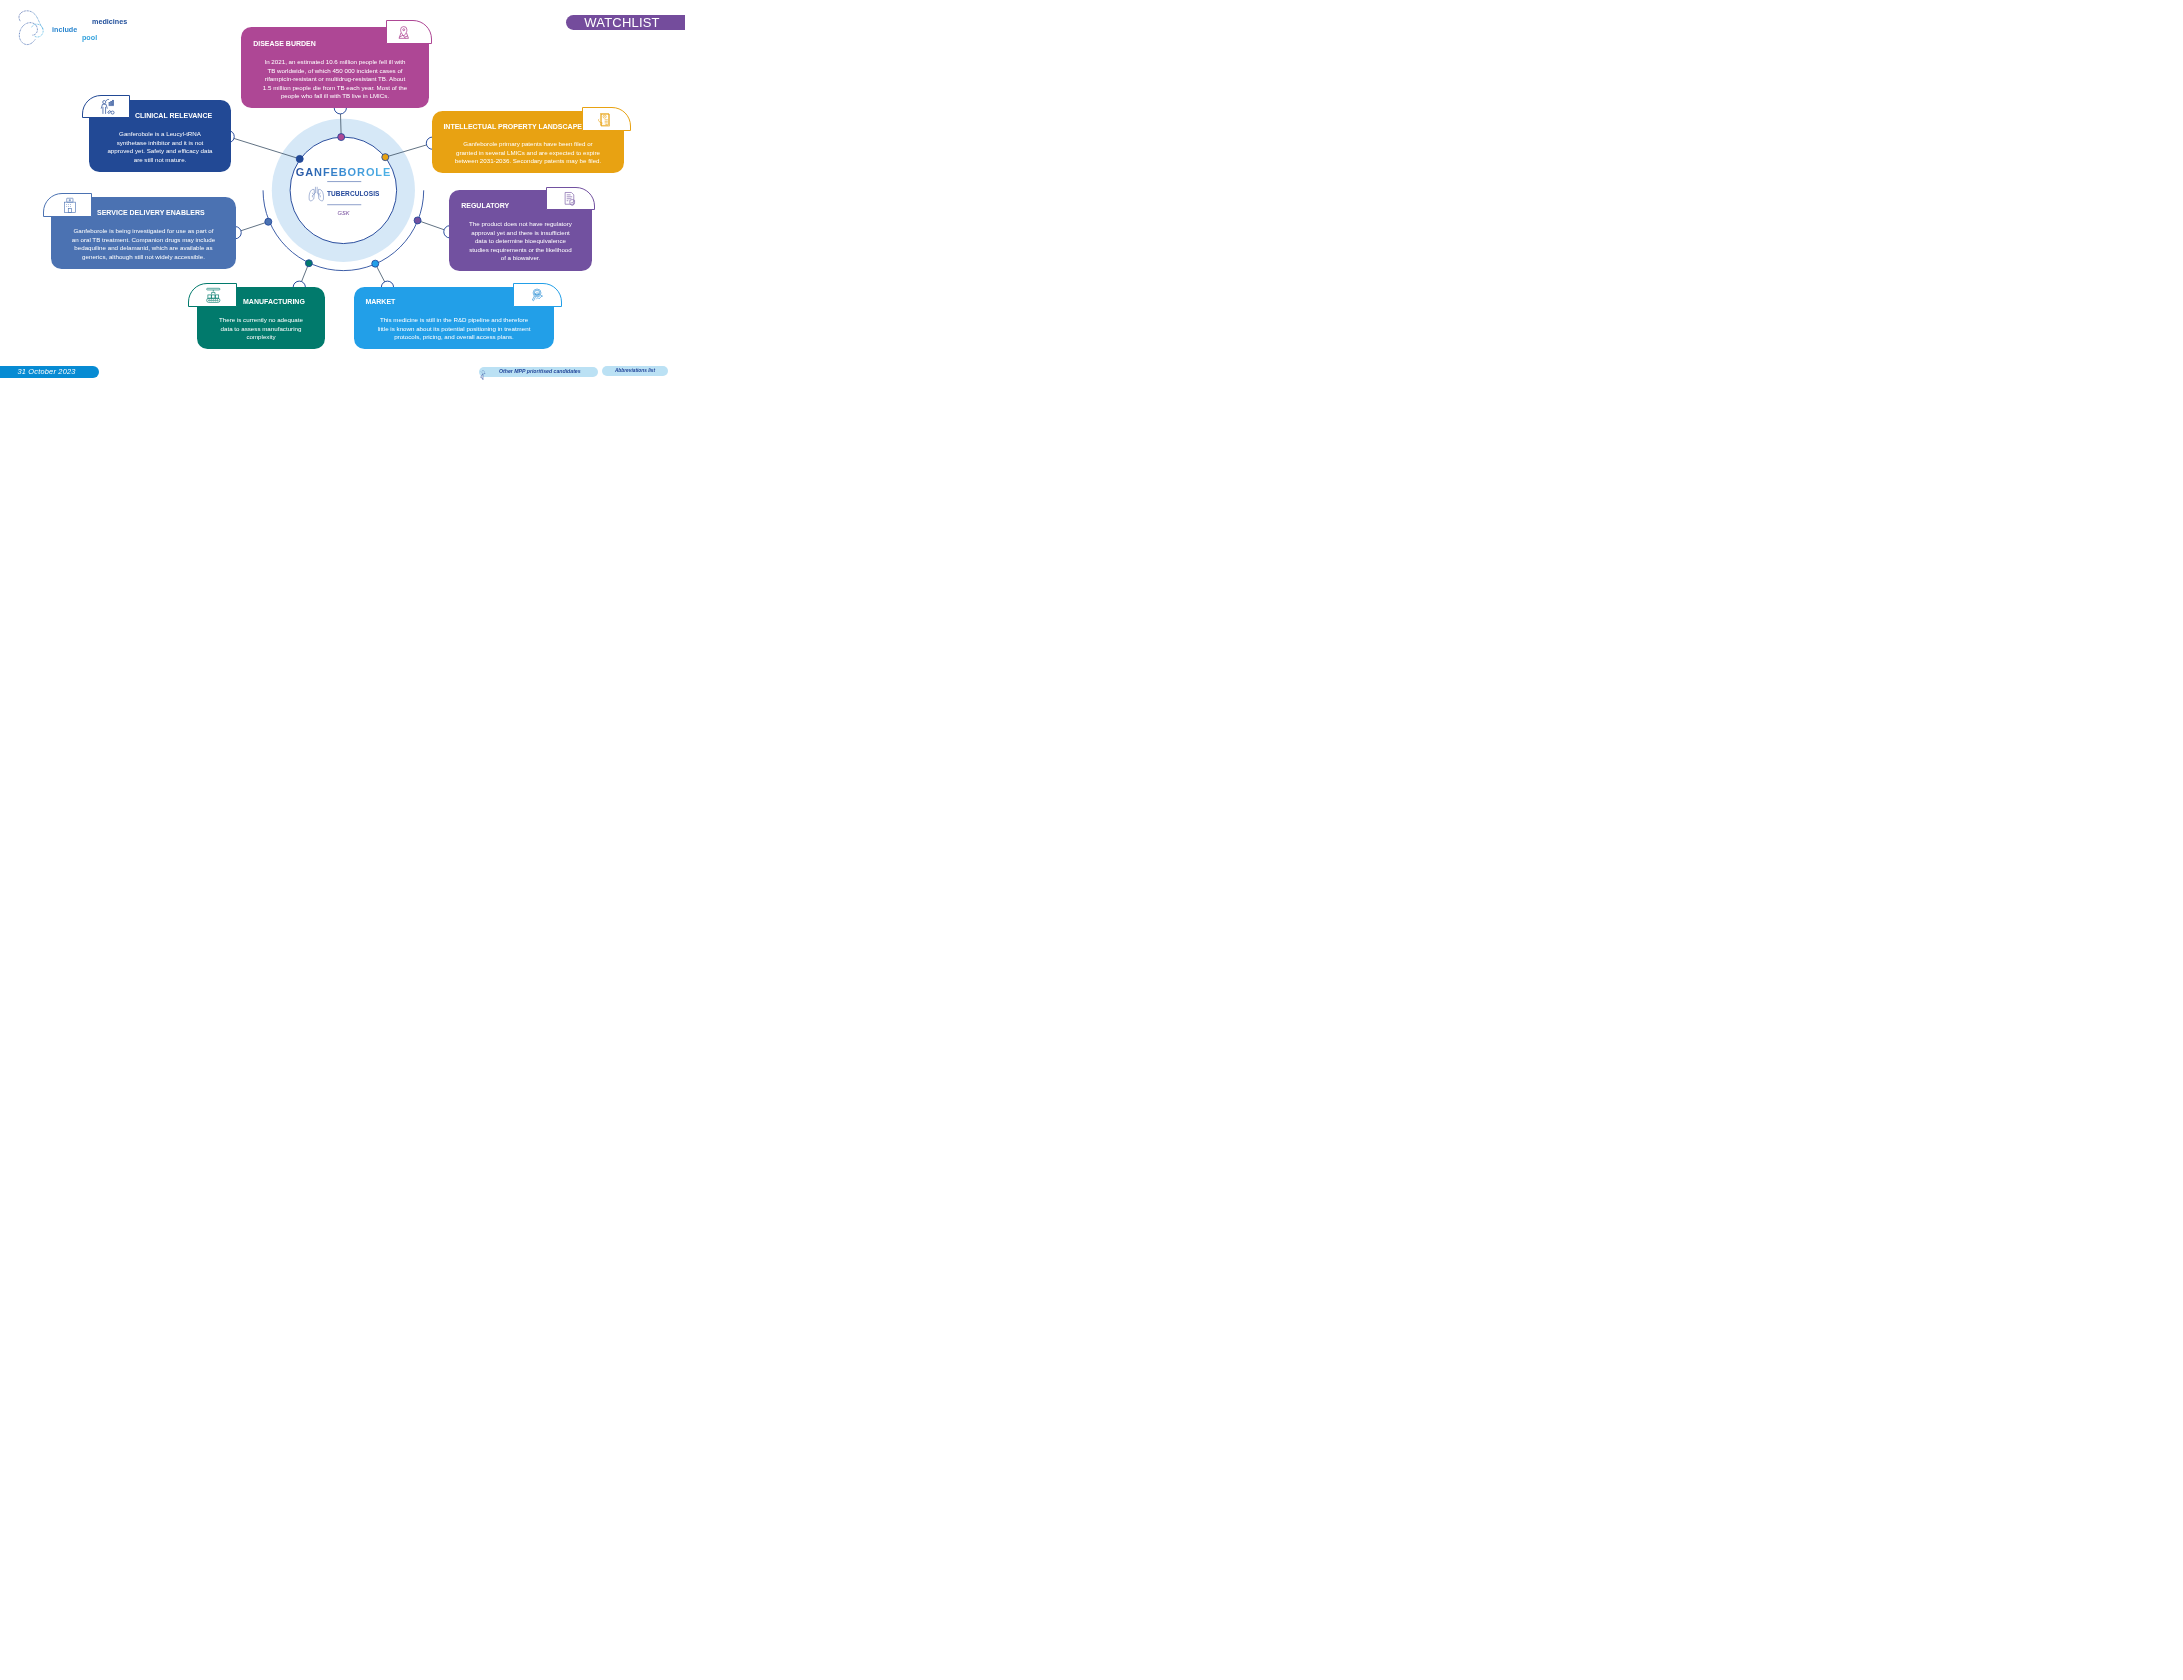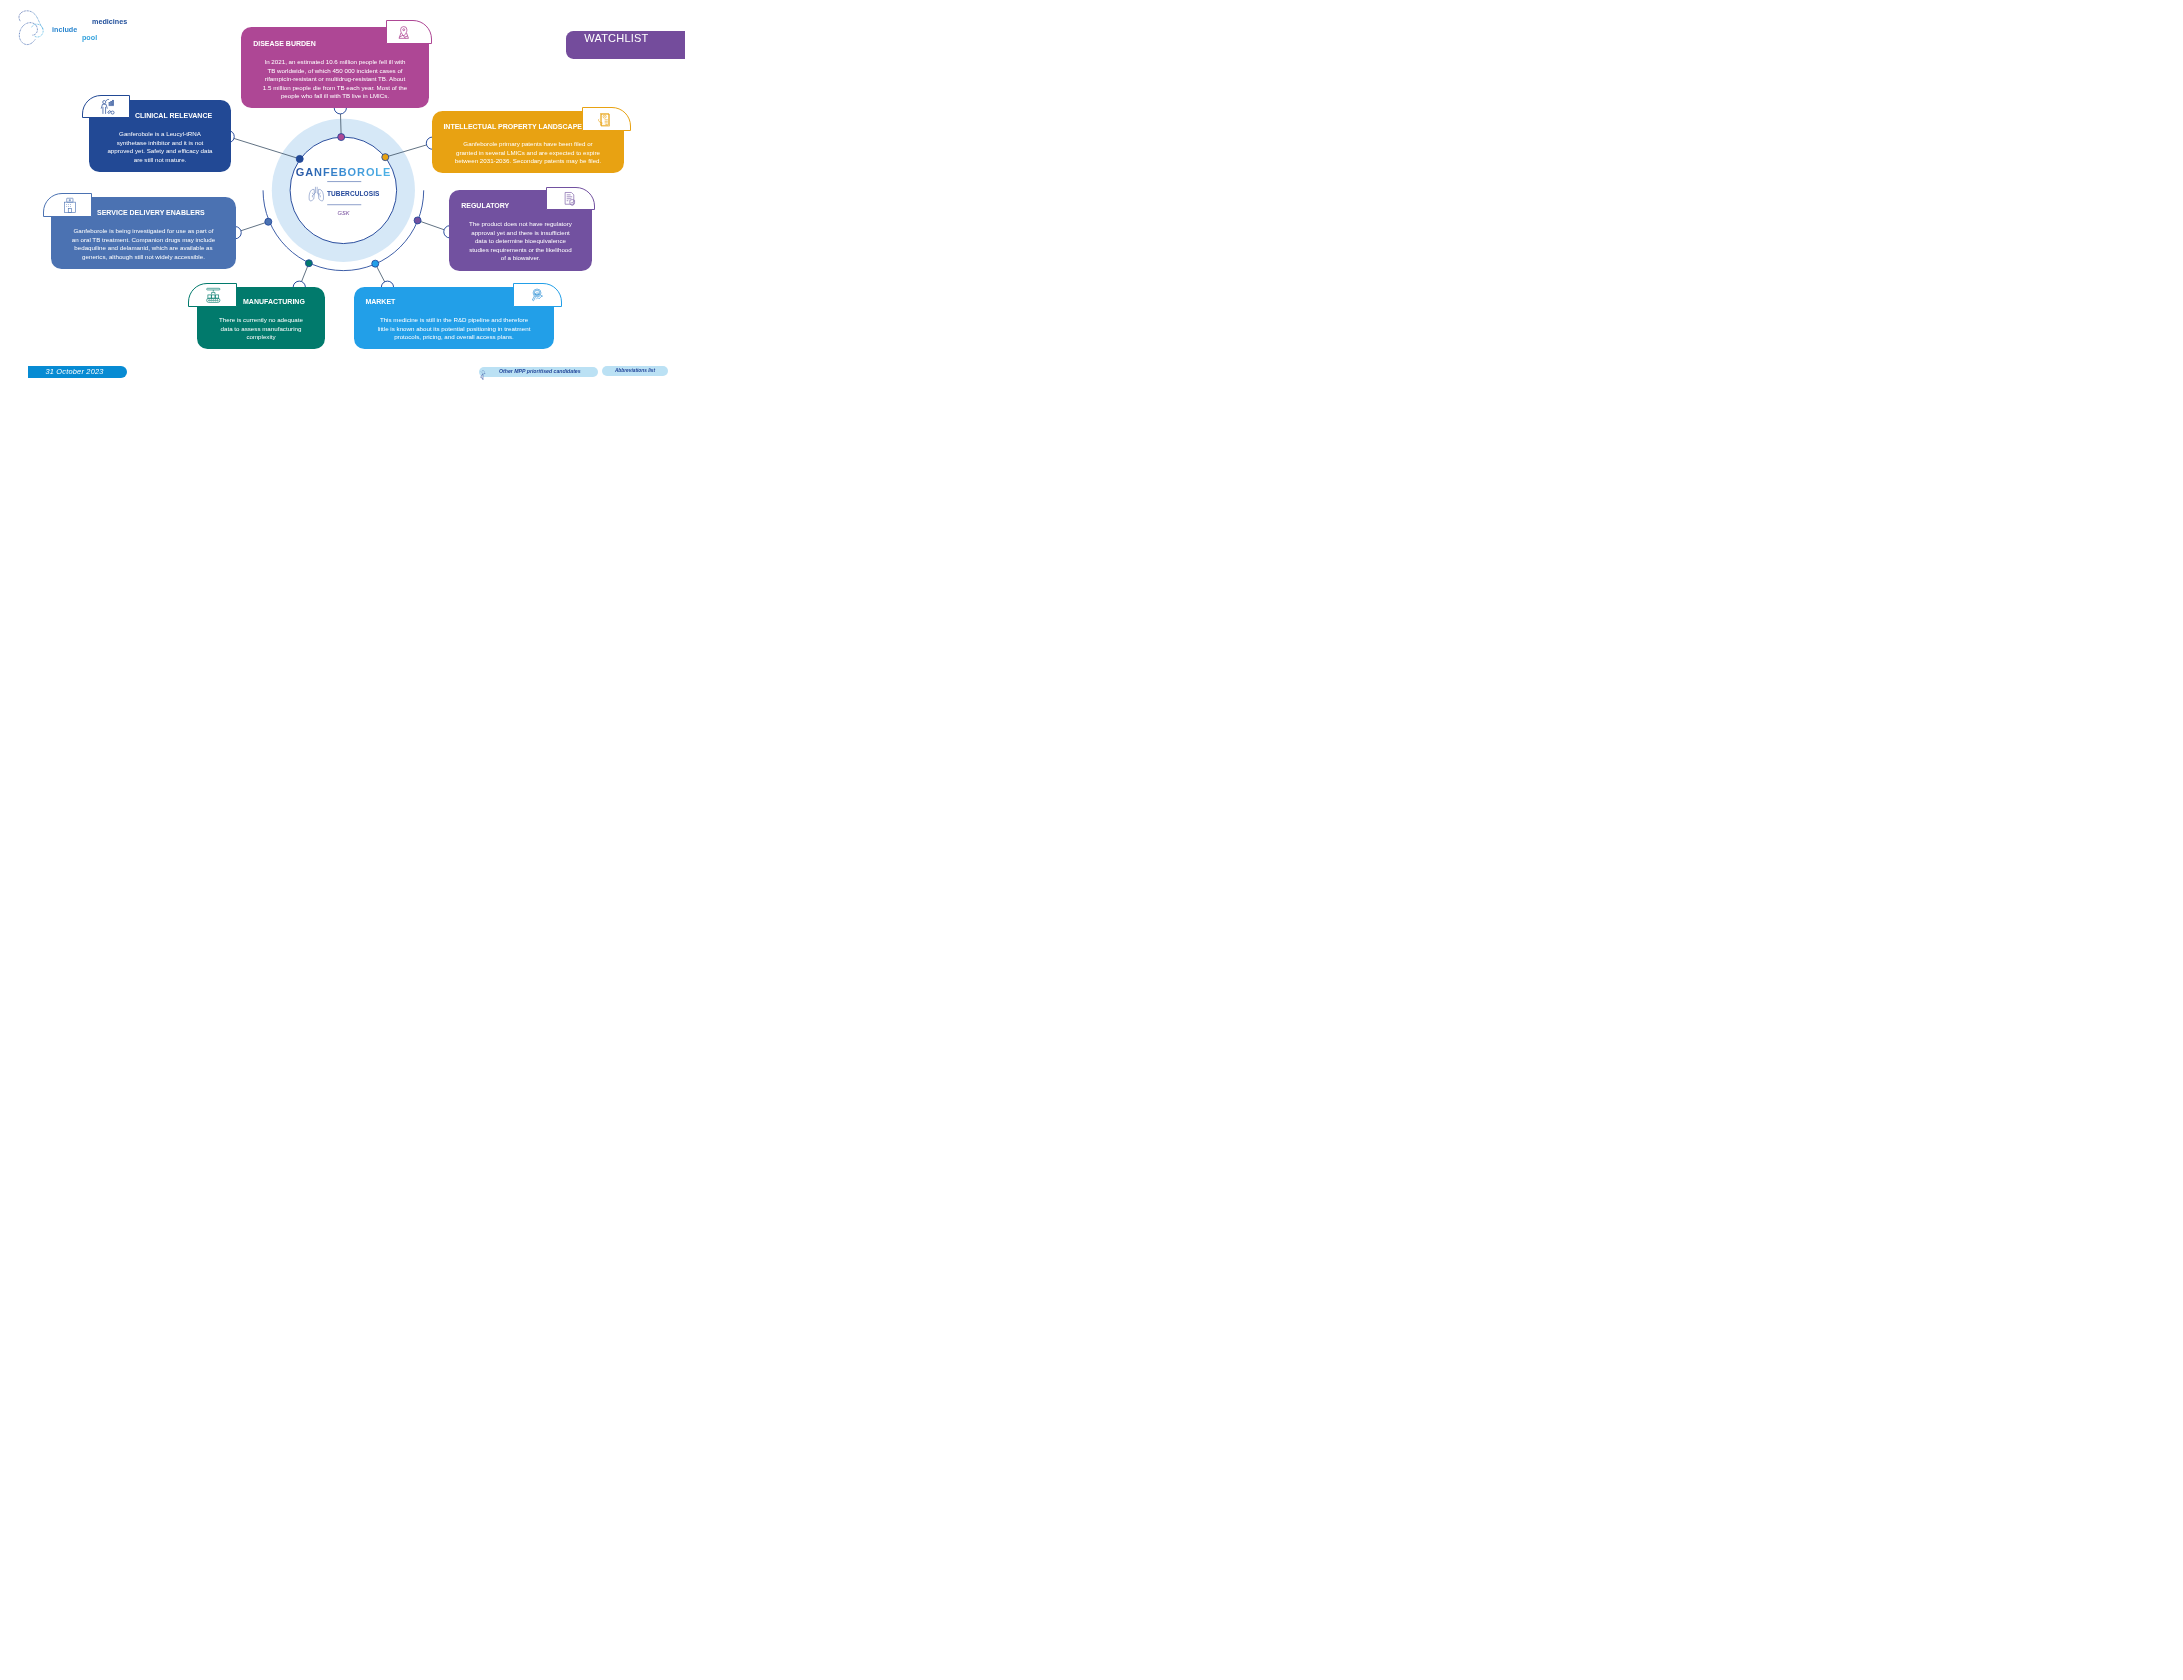--- a/index.html
+++ b/index.html
@@ -6,37 +6,37 @@
   body { width:685px; height:385px; position:relative; overflow:hidden;
          font-family:"Liberation Sans", "DejaVu Sans", sans-serif; }
   .abs { position:absolute; }
   #diagram { position:absolute; left:0; top:0; width:685px; height:385px; }
 
   .logo-text { position:absolute; left:52px; top:17.5px; font-size:7.2px; line-height:8.3px; font-weight:bold; }
   .logo-text div:nth-child(1){ color:#1f4e9a;margin-left:40px; }
   .logo-text div:nth-child(2){ color:#2a86cf; }
   .logo-text div:nth-child(3){ color:#36a3dd;text-align:center; }
 
-  .watchlist { position:absolute; left:566px; top:31px; width:127px; height:28px; background:#744c9c;
-     border-radius:7.4px 0 0 7.4px; color:#fff; font-size:11px; line-height:15px; padding-left:18.3px; box-sizing:border-box; letter-spacing:0.2px; }
+  .watchlist { position:absolute; left:566px; top:15px; width:127px; height:15px; background:#744c9c;
+     border-radius:7.4px 0 0 7.4px; color:#fff; font-size:13px; line-height:15px; padding-left:18.3px; box-sizing:border-box; letter-spacing:0.2px; }
 
   .card { position:absolute; border-radius:10.5px; color:#fff; box-sizing:border-box; }
   .card .title { position:absolute; font-weight:bold; font-size:7px; white-space:nowrap; }
   .card .body { position:absolute; font-size:6.2px; line-height:8.6px; text-align:center; }
 
   .tab { position:absolute; background:#fff; box-sizing:border-box; }
   .tab svg.icon { position:absolute; }
 
   .center-title { position:absolute; left:290px; top:166px; width:107px; text-align:center; font-weight:bold; font-size:11px; letter-spacing:0.9px;
      background:linear-gradient(90deg,#214797,#3a8ed4,#52b9ea); -webkit-background-clip:text; background-clip:text; color:transparent; }
   .center-disease { position:absolute; left:327px; top:190px; font-weight:bold; font-size:6.5px; color:#23479a; letter-spacing:0.1px; }
   .center-company { position:absolute; left:290px; top:210px; width:107px; text-align:center; font-style:italic; font-size:5.7px; color:#744c9c; }
 
   .date-pill { position:absolute; left:0; top:366px; width:99px; height:12.2px; background:#078bd3; border-radius:0 6.1px 6.1px 0;
-     color:#fff; font-style:italic; font-size:7.4px; line-height:12.2px; padding-left:17.5px; box-sizing:border-box; letter-spacing:0.2px;margin-left:28px; }
+     color:#fff; font-style:italic; font-size:7.4px; line-height:12.2px; padding-left:17.5px; box-sizing:border-box; letter-spacing:0.2px; }
   .btn-pill { position:absolute; background:#bbe1f4; color:#23479a; font-style:italic; font-weight:bold; font-size:5.2px; text-align:center; border-radius:5.2px; cursor:pointer; }
 </style>
 </head>
 <body>
 
 <div>
   <svg class="abs" style="left:15px;top:7.9px;width:35px;height:42px;" viewBox="0 0 80 96">
     <defs>
       <linearGradient id="lg1" x1="0" y1="0" x2="1" y2="1">
           <stop offset="0" stop-color="#273b8f"></stop>

